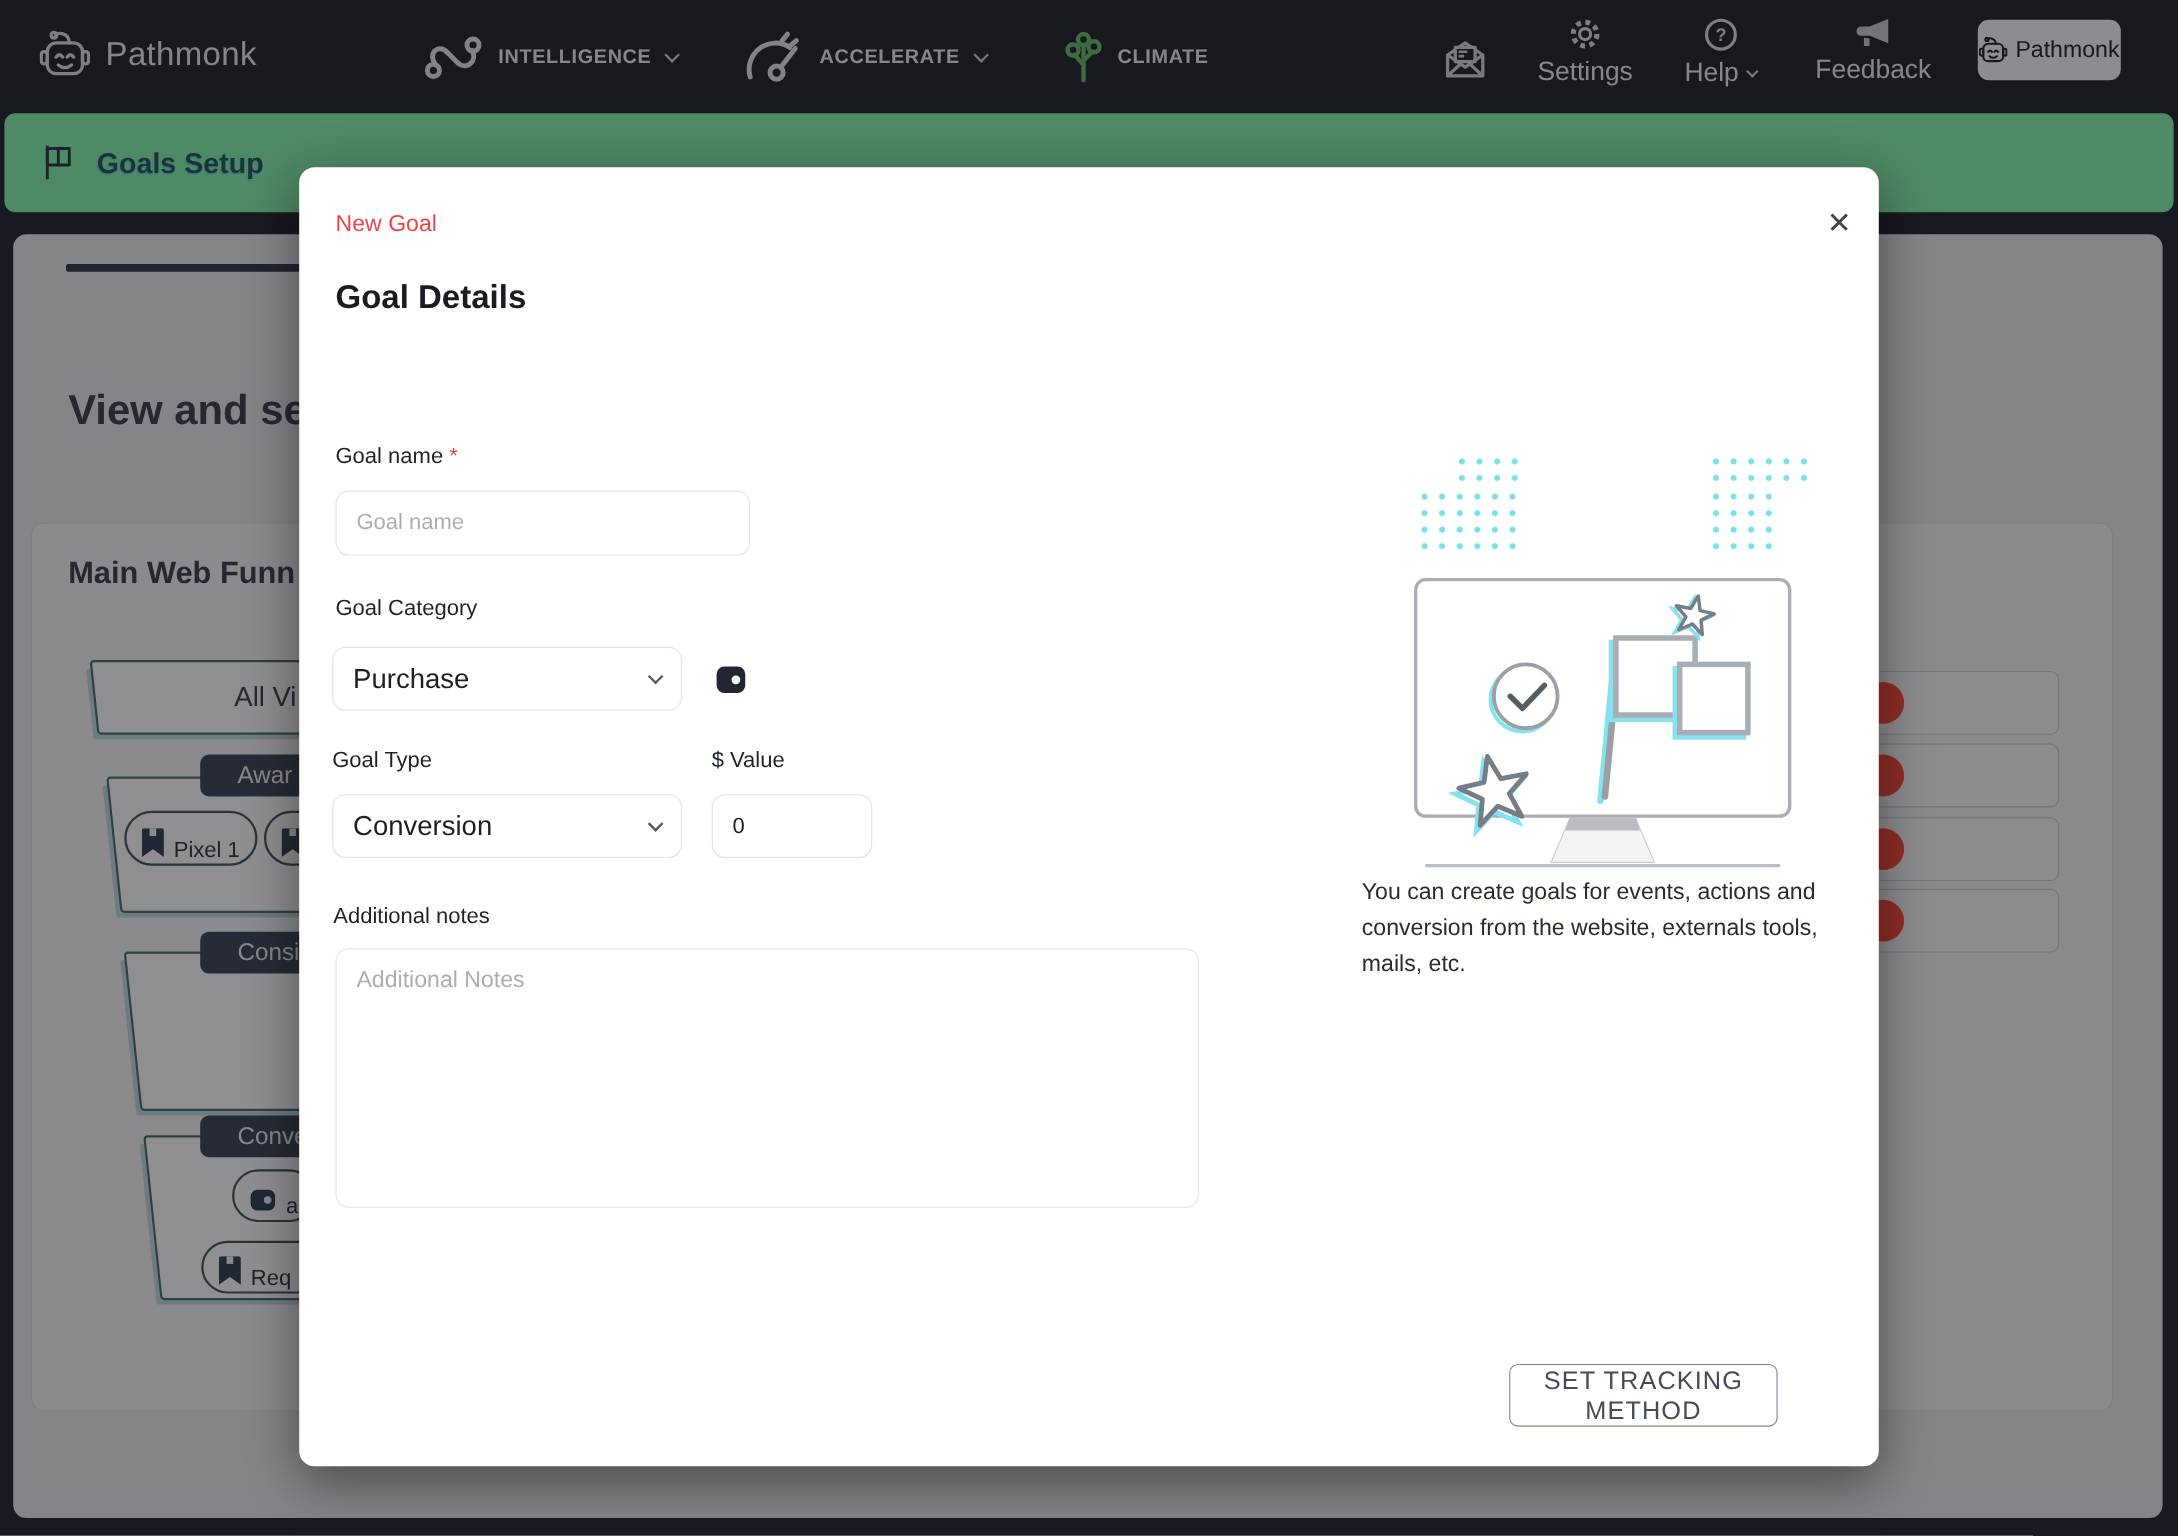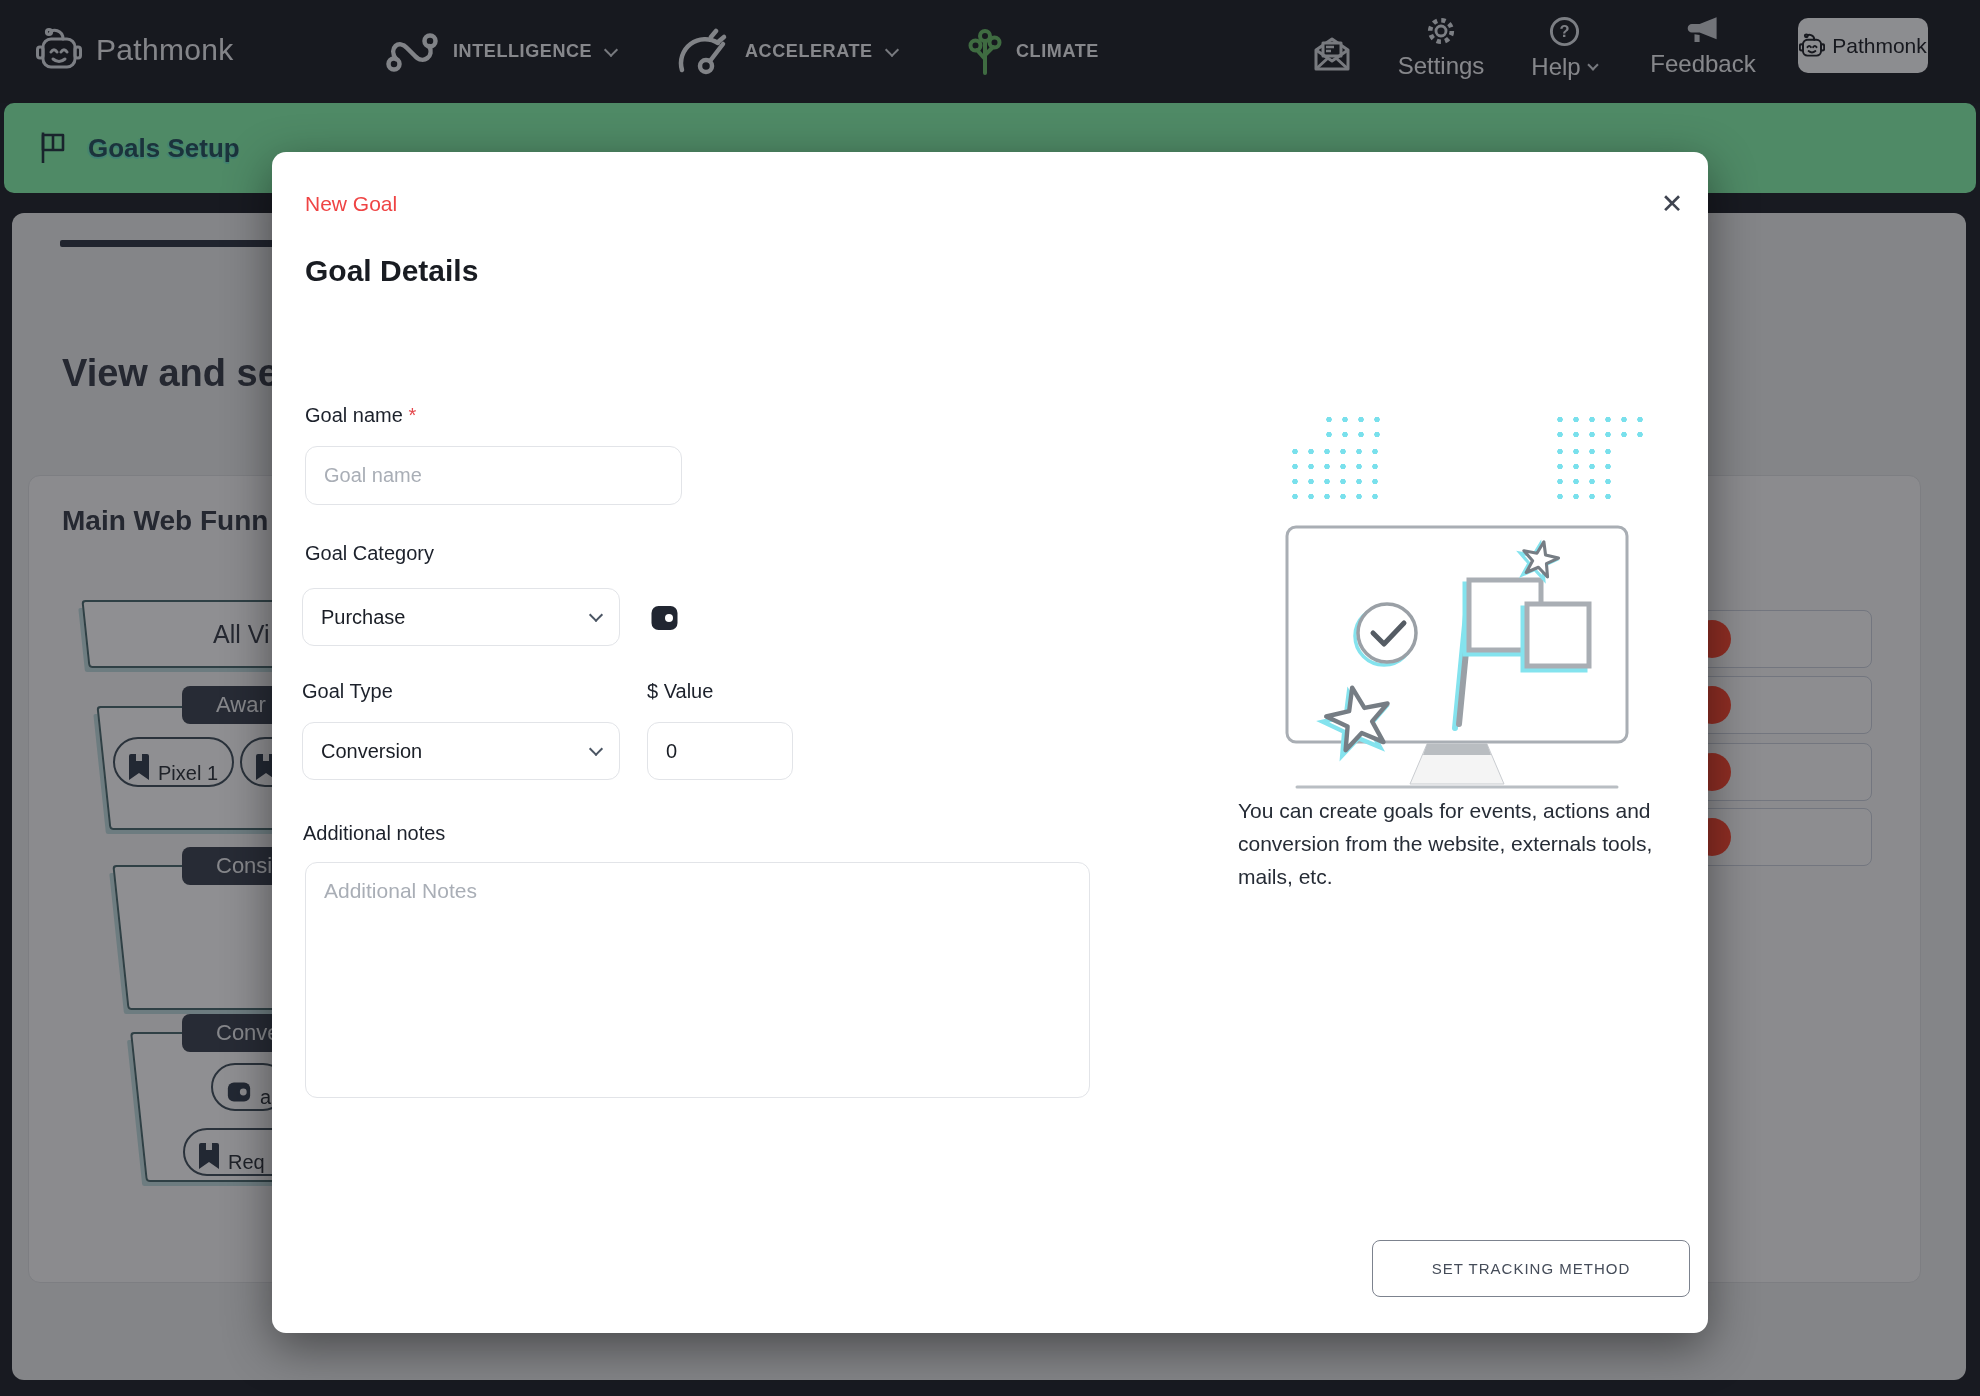--- a/index.html
+++ b/index.html
@@ -45,29 +45,29 @@
   .overlay { position:absolute; inset:0; background:rgba(8,10,14,.44); z-index:50; }
   .modal { position:absolute; left:272px; top:152px; width:1436px; height:1181px; background:#ffffff; border-radius:14px; box-shadow:0 14px 48px rgba(0,0,0,.45); z-index:60; }
   .modal-title { position:absolute; left:33px; top:40px; font-size:21px; font-weight:500; color:#ef4444; }
   .modal-close { position:absolute; left:1378px; top:30px; width:44px; height:44px; background:none; border:none; font-size:27px; color:#3f4450; cursor:pointer; line-height:44px; text-align:center; font-family:"DejaVu Sans",sans-serif; }
   .section-title { position:absolute; left:33px; top:102px; font-size:30px; font-weight:700; color:#191c22; }
   .f-label { position:absolute; font-size:20px; color:#1c212b; }
   .req { color:#e5484d; }
   .t-input { position:absolute; border:1.6px solid #e2e4e8; border-radius:12px; font-size:20px; color:#1a1e26; padding:0 18px; outline:none; font-family:inherit; background:#fff; }
   .t-input::placeholder, .t-area::placeholder { color:#a9aeb6; }
   .sel { position:absolute; width:318px; height:58px; border:1.6px solid #e2e4e8; border-radius:12px; display:flex; align-items:center; padding:0 18px; cursor:pointer; background:#fff; }
-  .sel .val { font-size:20px; color:#1a1e26; flex:1; }
+  .sel .val { font-size:25px; color:#1a1e26; flex:1; }
   .sel .chev { border-color:#4b5563; }
   .t-area { position:absolute; left:33px; top:710px; width:785px; height:236px; border:1.6px solid #e2e4e8; border-radius:12px; font-size:21px; padding:16px 18px; resize:none; outline:none; font-family:inherit; color:#1a1e26; }
   .wallet { position:absolute; left:378px; top:452px; }
 
   .dots { position:absolute; }
   .dotblock { background-image:radial-gradient(circle,#79e0ec 2.5px, rgba(0,0,0,0) 3px); background-size:16px 15px; }
   .caption { position:absolute; left:966px; top:642px; width:452px; font-size:21px; line-height:33px; color:#262c36; }
-  .submit-btn { position:absolute; left:1100px; top:1088px; width:318px; height:57px; background:#fff; border:1.5px solid #7c828e; border-radius:8px; font-size:15px; letter-spacing:1px; font-weight:500; color:#454c59; cursor:pointer; font-family:inherit; }
+  .submit-btn { position:absolute; left:1100px; top:1088px; width:244px; height:57px; background:#fff; border:1.5px solid #7c828e; border-radius:8px; font-size:23px; letter-spacing:1px; font-weight:500; color:#454c59; cursor:pointer; font-family:inherit; }
   .illus { position:absolute; left:1000px; top:360px; }
 </style>
 </head>
 <body>
 
 <div id="app">
 
   <div class="nav">
     <div class="brand">
       <span>

